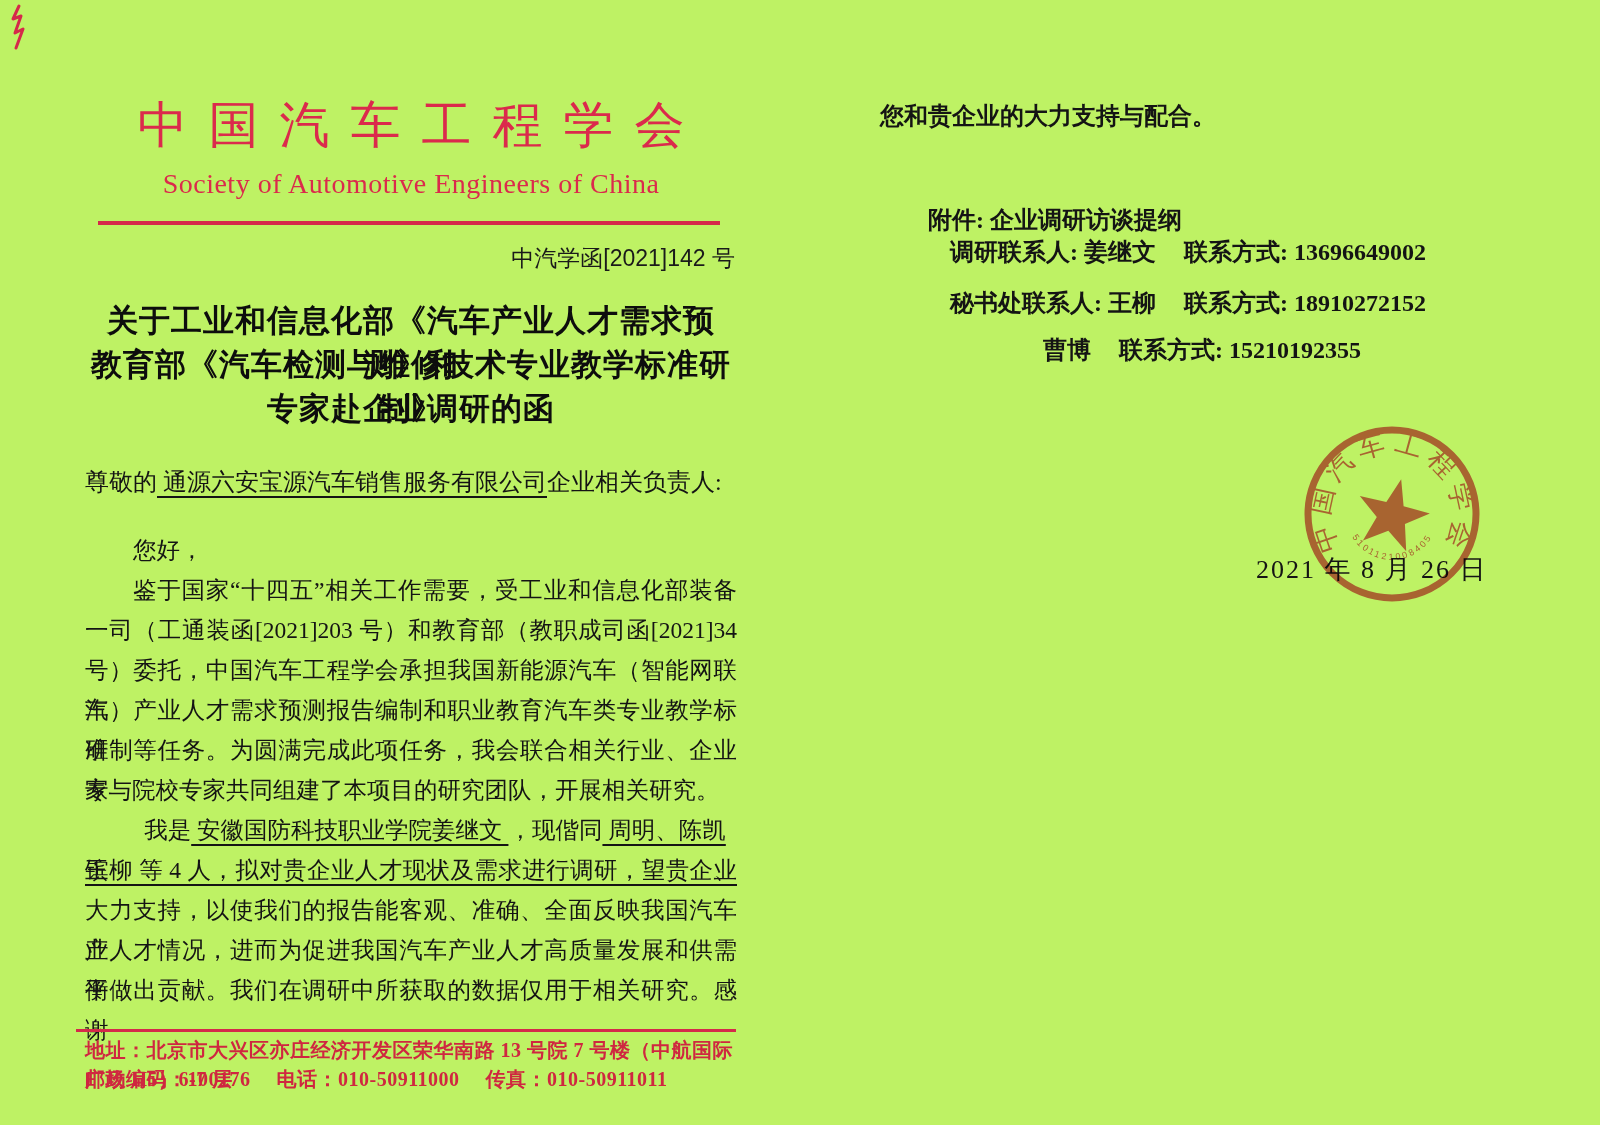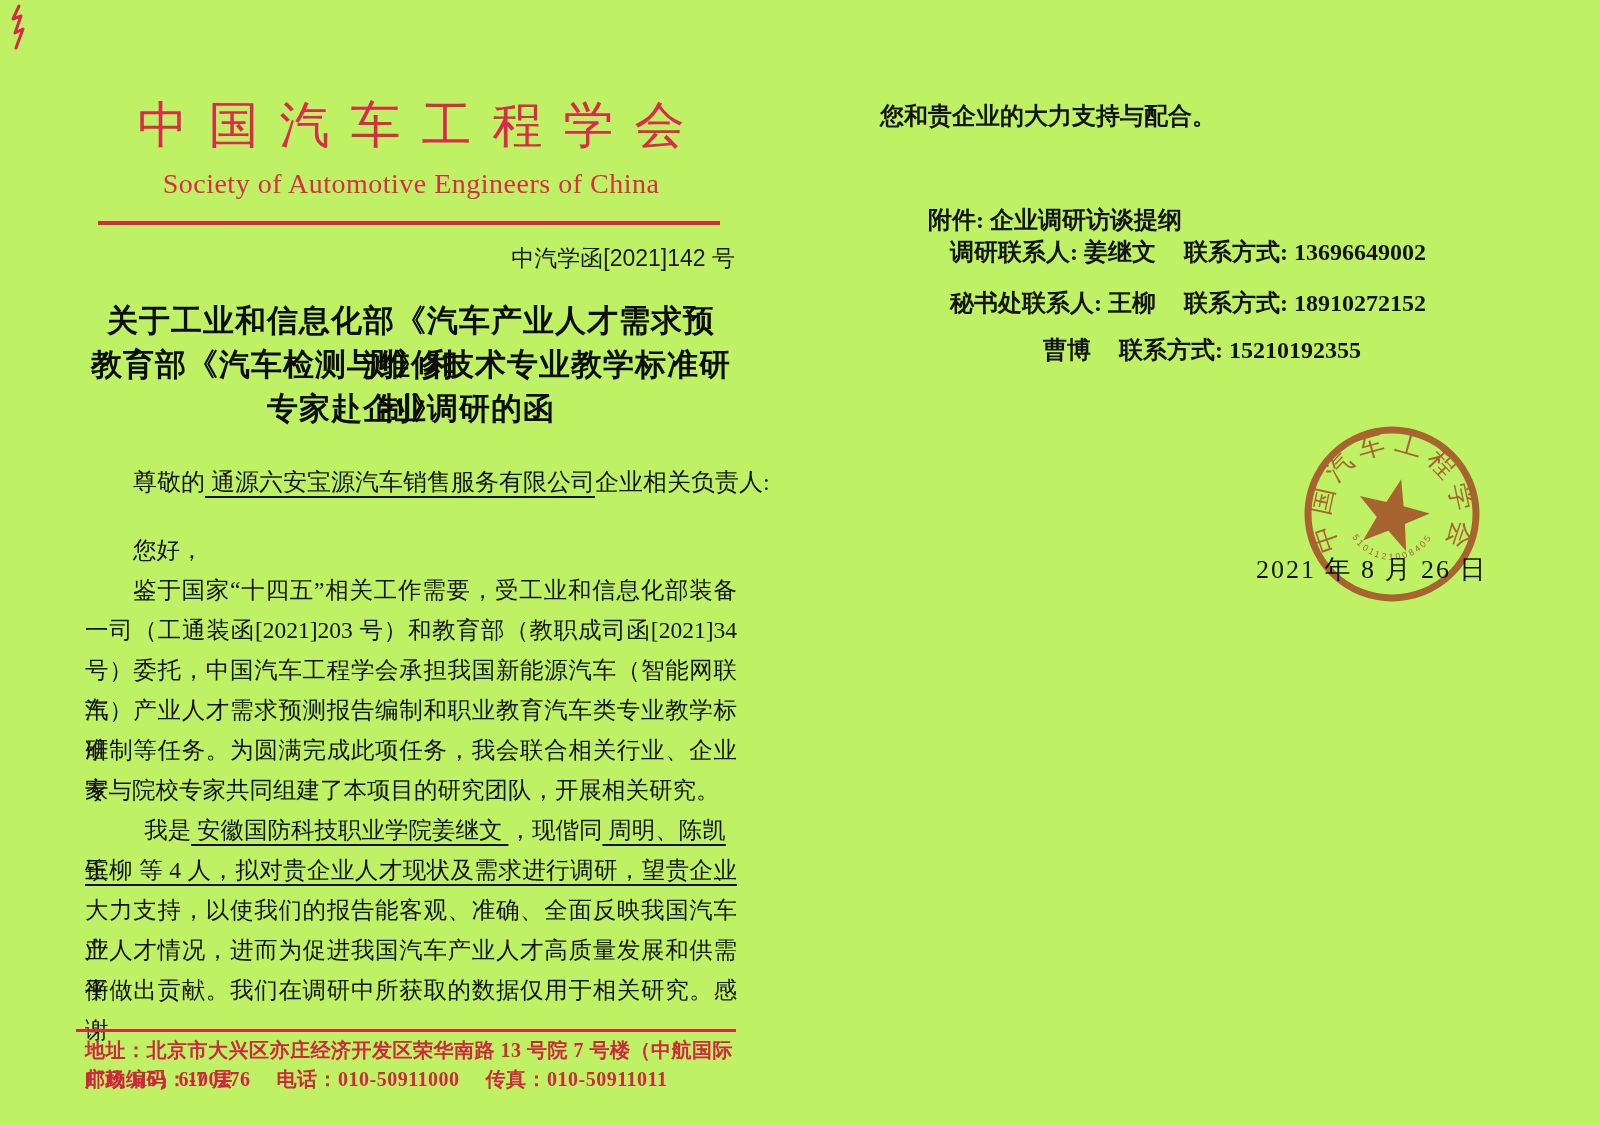--- a/index.html
+++ b/index.html
@@ -11,21 +11,21 @@
   #org-cn{left:85px;top:92px;width:652px;text-align:center;font-size:50px;font-weight:500;
           letter-spacing:21px;color:#db2a4c;white-space:nowrap;text-indent:21px;}
   #org-en{left:85px;top:168px;width:652px;text-align:center;font-size:28px;color:#db2a4c;letter-spacing:.5px;}
   #head-rule{left:98px;top:221px;width:622px;height:4px;background:#d5294a;}
   #doc-no{left:85px;top:243px;width:650px;text-align:right;font-size:23px;
           font-family:"Liberation Sans",sans-serif;color:#1a1a1a;}
   #title-block{left:85px;top:299px;width:652px;text-align:center;
                font-family:"Liberation Sans",sans-serif;font-weight:700;font-size:31px;
                color:#0d0d0d;letter-spacing:1px;}
   #title-block .tline{height:44px;line-height:44px;}
-  #salutation{left:85px;top:462px;width:652px;font-size:24px;height:40px;line-height:40px;margin-left:48px;}
+  #salutation{left:85px;top:462px;width:652px;font-size:24px;height:40px;line-height:40px;}
   #body-lines{left:85px;top:530px;width:652px;font-size:23.5px;}
   .bline{height:40px;line-height:40px;text-align:justify;text-align-last:justify;white-space:normal;}
   .bline.nj{text-align:left;text-align-last:left;}
   .bline.ind,.ind{text-indent:48px;text-align:center;}
   .u{text-decoration:underline;text-underline-offset:6px;text-decoration-thickness:1.5px;}
   #footer-rule{left:76px;top:1029px;width:660px;height:3px;background:#d5294a;}
   #page-footer{left:85px;top:1036px;width:660px;font-size:20px;font-weight:700;color:#cf2740;}
   #page-footer .fline{height:29px;line-height:29px;letter-spacing:.5px;}
 
   

